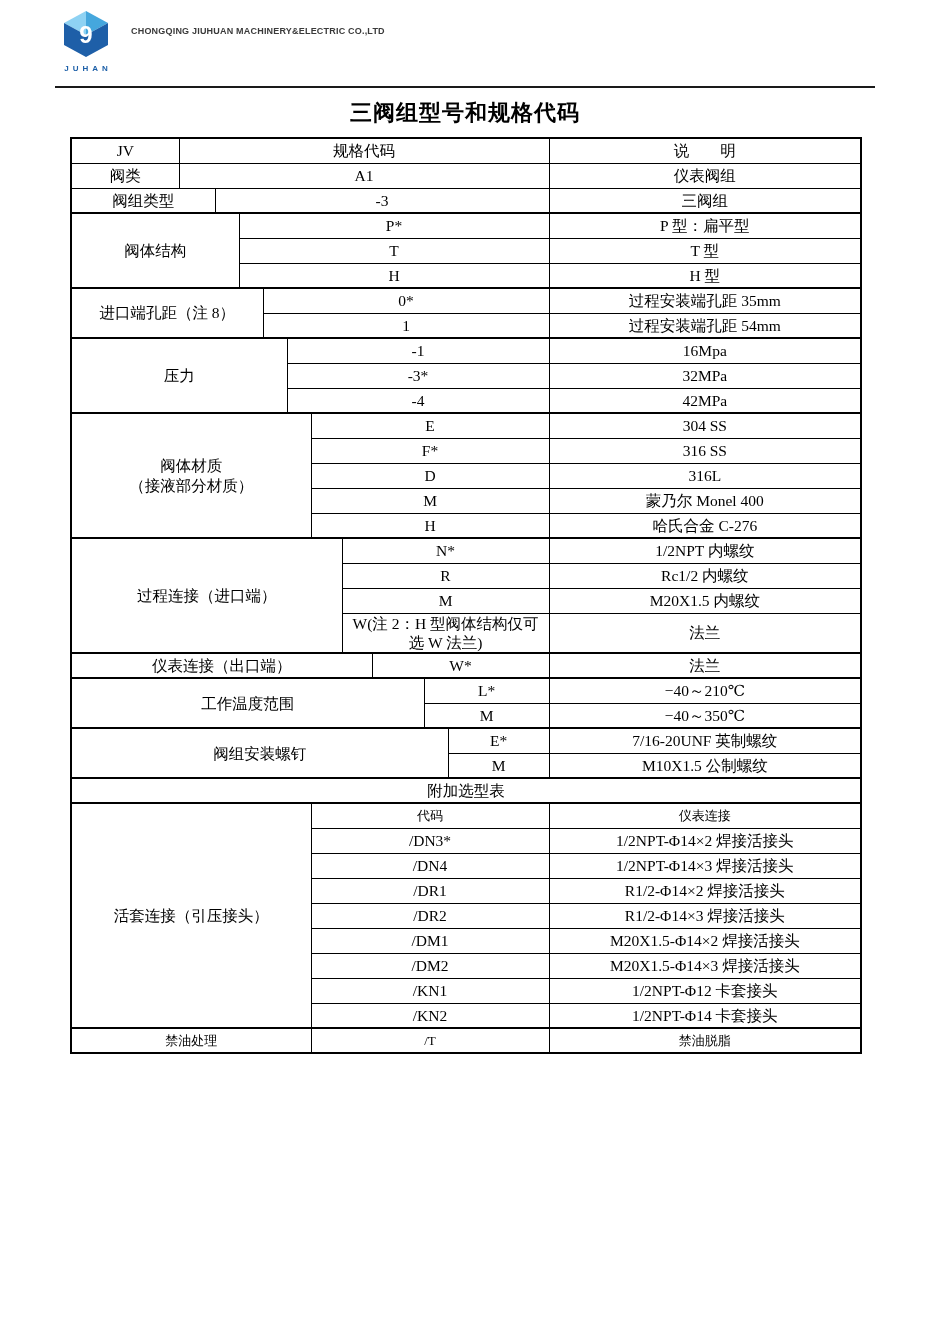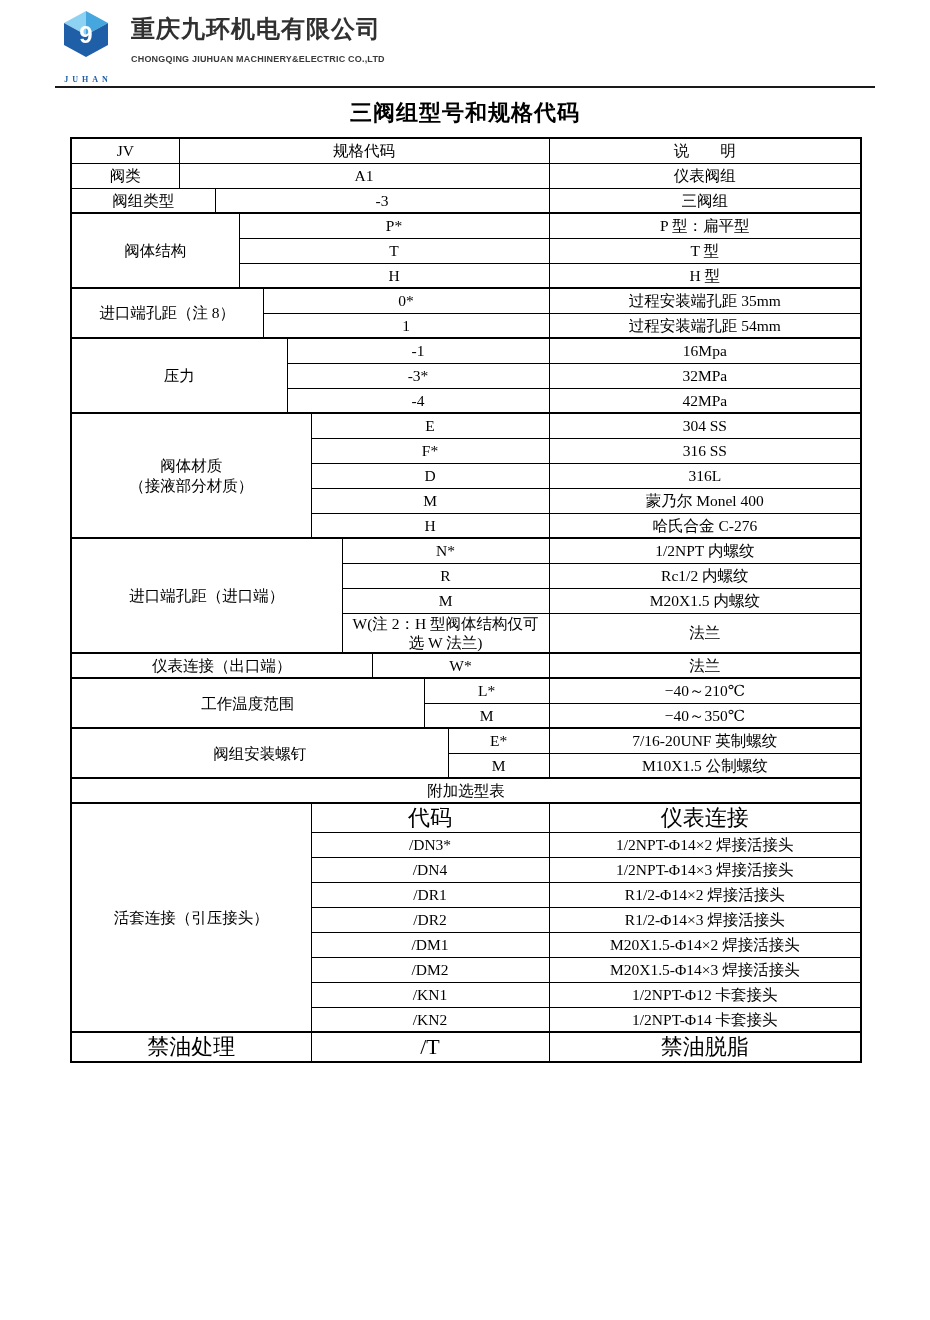--- a/index.html
+++ b/index.html
@@ -8,23 +8,23 @@
     width: 930px; height: 1320px;
     background: #ffffff;
     color: #000;
     font-family: "Liberation Serif", "DejaVu Serif", serif;
     position: relative;
   }
   
   .page-header { position: absolute; top: 10px; left: 55px; height: 70px; }
   .logo-box { float: left; width: 62px; text-align: center; }
   .logo-word {
-    font-family: Liberation Serif, serif;
+    font-family: Liberation Sans, sans-serif;
     font-size: 8px; font-weight: bold; color: #1c5fa8;
-    letter-spacing: 4px; margin-top: 13px; padding-left: 4px;
+    letter-spacing: 4px; margin-top: 2px; padding-left: 4px;
   }
   .company-block { float: left; margin-left: 14px; padding-top: 6px; }
   .company-cn {
     font-size: 24px; font-weight: bold; color: #303030;
     font-family: "Liberation Serif", "DejaVu Serif", serif;
     letter-spacing: 1px; line-height: 1.15;
   }
   .company-en {
     font-family: "Liberation Sans", "DejaVu Sans", sans-serif;
     font-size: 9px; font-weight: bold; color: #3a3a3a;
@@ -49,39 +49,38 @@
   }
   table.spec td {
     border: 1px solid #000;
     height: 25px; padding: 0 4px;
     text-align: center; vertical-align: middle;
     overflow: hidden; line-height: 1.25;
   }
   td.code { text-align: left; padding-left: 7px; }
   td.codec { text-align: center; }
   tr.st > td { border-top-width: 2px; }
-  td.big { font-size: 22px; }
+  td.big { font-size: 13px; }
   td.wcell { text-align: left; padding: 2px 6px; height: 50px; line-height: 1.5; }
   .lbl2 { display: block; }
 </style>
 </head>
 <body>
 
 <div class="page-header">
   <div class="logo-box">
     <svg width="48" height="48" viewBox="0 0 48 48">
       <polygon points="24,1 2,13 24,25" fill="#8ed2f3"></polygon>
       <polygon points="24,1 46,13 24,25" fill="#45a7dd"></polygon>
       <polygon points="2,13 24,25 46,13 46,35 24,47 2,35" fill="#1e5fa8"></polygon>
       <text x="24" y="33" text-anchor="middle" font-family="Liberation Sans, sans-serif" font-size="24" font-weight="bold" fill="#ffffff">9</text>
     </svg>
     <div class="logo-word">JUHAN</div>
   </div>
   <div class="company-block">
-    <div class="company-cn">重庆九环机电有限公司</div>
     <div class="company-en">CHONGQING JIUHUAN MACHINERY&amp;ELECTRIC CO.,LTD</div>
   </div>
 </div>
 <div class="header-rule"></div>
 
 <div class="doc-title">三阀组型号和规格代码</div>
 
 <table class="spec">
   <colgroup>
     <col style="width:108px">
@@ -174,21 +173,21 @@
   <tr>
     <td colspan="5" class="code">M</td>
     <td>蒙乃尔 Monel 400</td>
   </tr>
   <tr>
     <td colspan="5" class="code">H</td>
     <td>哈氏合金 C-276</td>
   </tr>
 
   <tr class="st">
-    <td colspan="7" rowspan="4">进口端孔距（进口端）</td>
+    <td colspan="7" rowspan="4">过程连接（进口端）</td>
     <td colspan="4" class="code">N*</td>
     <td>1/2NPT 内螺纹</td>
   </tr>
   <tr>
     <td colspan="4" class="code">R</td>
     <td>Rc1/2 内螺纹</td>
   </tr>
   <tr>
     <td colspan="4" class="code">M</td>
     <td>M20X1.5 内螺纹</td>

